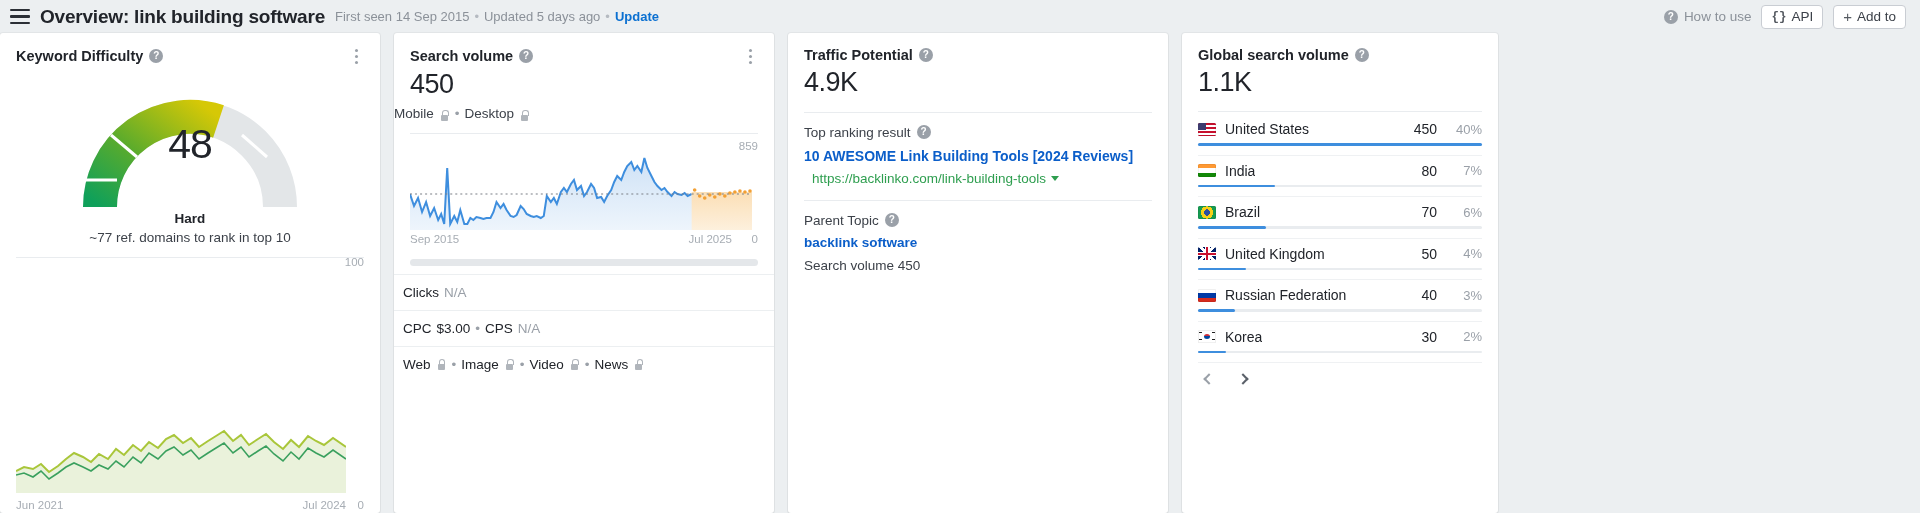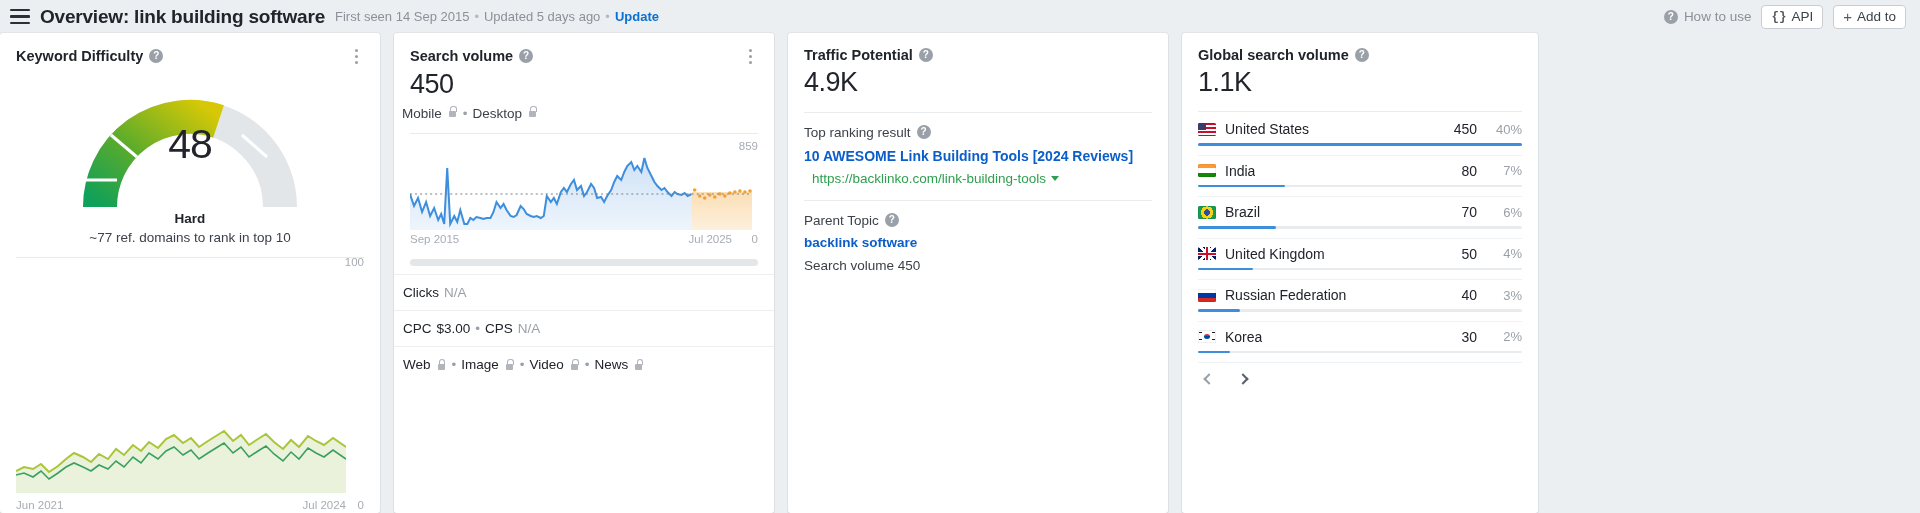--- a/index.html
+++ b/index.html
@@ -47,30 +47,30 @@
   .cards { flex:1 1 auto; display:flex; gap:14px; padding:0 14px 0 0; align-items:stretch; }
   .card {
     background:#fff; border-radius:3px;
     box-shadow:0 0 0 1px rgba(0,0,0,0.04), 0 1px 2px rgba(0,0,0,0.07);
     position:relative; overflow:hidden;
     display:flex; flex-direction:column;
   }
   .card.c1 { width:380px; margin-left:0; }
   .card.c2 { width:380px; }
   .card.c3 { width:380px; }
-  .card.c4 { width:356px; }
+  .card.c4 { width:316px; }
 
   .card-head { display:flex; align-items:center; padding:14px 16px 0 16px; }
   .card-title { font-size:14.5px; font-weight:bold; color:#21242a; display:flex; align-items:center; gap:6px; }
   .kebab { margin-left:auto; width:16px; height:18px; display:flex; flex-direction:column; align-items:center; justify-content:center; gap:3px; cursor:pointer; }
   .kebab span { width:3px; height:3px; border-radius:50%; background:#9aa0a8; display:block; }
 
   .bignum { font-size:27px; font-weight:400; color:#21242a; padding:4px 16px 0 16px; letter-spacing:-0.5px; }
 
-  .devices { font-size:13.5px; color:#3c4149; padding:6px 16px 0 8px; display:flex; align-items:flex-start; gap:5px; }
+  .devices { font-size:13.5px; color:#3c4149; padding:6px 16px 0 0; display:flex; align-items:flex-end; gap:5px; }
   .lock { display:inline-block; width:9px; height:11px; position:relative; flex:none; margin:0 1px; }
   .lock::before { content:""; position:absolute; left:1px; bottom:0; width:7px; height:6px; background:#b0b5bb; border-radius:1px; }
   .lock::after { content:""; position:absolute; left:2.2px; top:0; width:4.6px; height:5px; border:1.4px solid #b0b5bb; border-bottom:0; border-radius:3px 3px 0 0; }
   .sepdot { color:#9aa0a8; }
 
   .divider { height:1px; background:#e9ecef; margin:12px 16px 0 16px; }
 
   
   .gauge-wrap { position:relative; height:152px; margin-top:2px; display:flex; justify-content:center; }
   .gauge-val {

